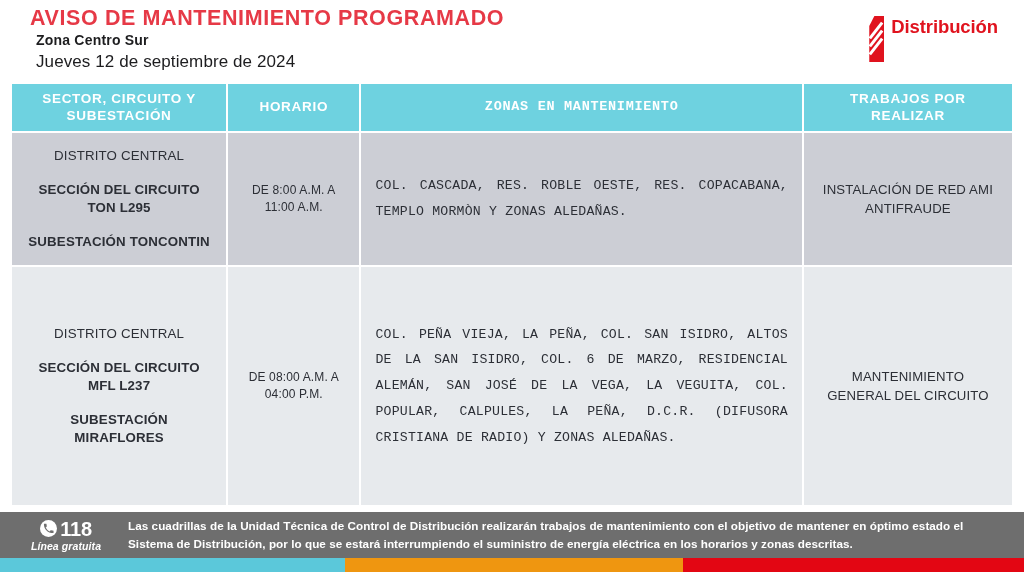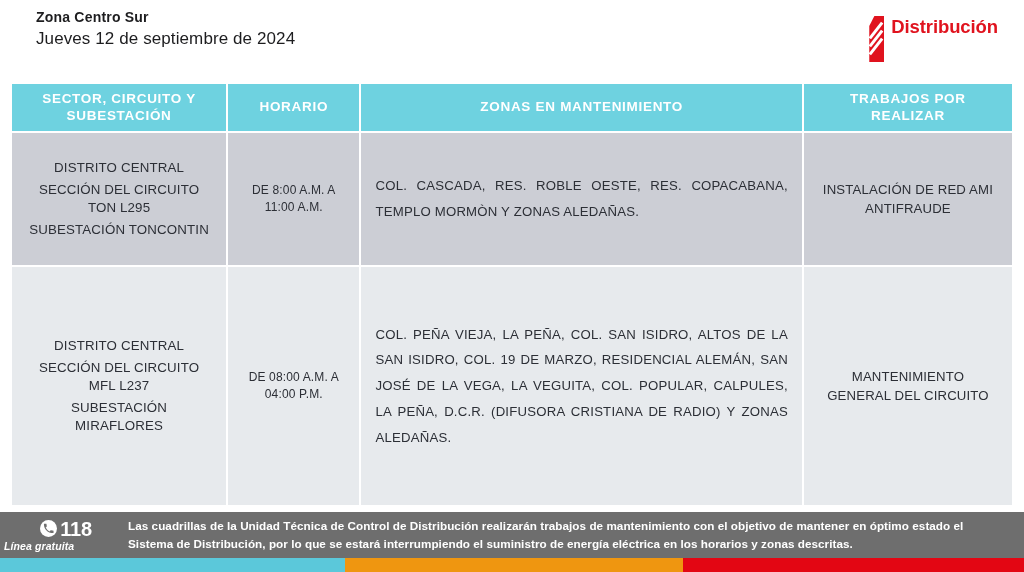--- a/index.html
+++ b/index.html
@@ -146,31 +146,31 @@
     padding: 10px 14px;
   }
   .row-a td { background: #ccced5; }
   .row-b td { background: #e7eaed; }
 
   .row-a td { height: 132px; }
   .row-b td { height: 238px; }
 
   .col-1 { width: 212px; }
   .col-2 { width: 130px; }
-  .col-3 { width: 436px; }
+  .col-3 { width: 436px; font-family: Liberation Mono, monospace; }
   .col-4 { width: 206px; }
 
   .cell-center {
     text-align: center;
     font-size: 13.3px;
     line-height: 1.35;
     letter-spacing: 0.15px;
   }
   .cell-center .blk { margin: 0; }
-  .cell-center .blk + .blk { margin-top: 4px; }
+  .cell-center .blk + .blk { margin-top: 16px; font-weight: bold; }
 
   .cell-time {
     text-align: center;
     font-size: 12px;
     line-height: 1.45;
     letter-spacing: 0.15px;
   }
   .cell-zones {
     text-align: justify;
     text-align-last: left;
@@ -196,21 +196,21 @@
     height: 46px;
     background: #6e6e6e;
     display: flex;
     align-items: center;
     box-sizing: border-box;
   }
   .hotline {
     width: 128px;
     flex: 0 0 auto;
     color: #ffffff;
-    text-align: left;
+    text-align: center;
     padding-left: 4px;
     box-sizing: border-box;
   }
   .hotline-top {
     display: flex;
     align-items: center;
     justify-content: center;
     gap: 3px;
     line-height: 1;
   }
@@ -260,20 +260,21 @@
   .cb-cyan   { width: 345px; background: #5bc8da; }
   .cb-orange { width: 338px; background: #ef9610; }
   .cb-red    { flex: 1 1 auto; background: #e30613; }
 </style>
 </head>
 <body>
 
 <div class="poster">
 
   <div class="header">
+    <div class="title-main">AVISO DE MANTENIMIENTO PROGRAMADO</div>
     <div class="title-zone">Zona Centro Sur</div>
     <div class="title-date">Jueves 12 de septiembre de 2024</div>
 
     <div class="logo">
       <div class="logo-mark">
         <span class="tower"></span>
         <span class="slash1"></span>
         <span class="slash2"></span>
         <span class="slash3"></span>
       </div>
@@ -303,21 +304,21 @@
         <td class="col-3 cell-zones">COL. CASCADA, RES. ROBLE OESTE, RES. COPACABANA, TEMPLO MORMÒN Y ZONAS ALEDAÑAS.</td>
         <td class="col-4 cell-work">INSTALACIÓN DE RED AMI ANTIFRAUDE</td>
       </tr>
       <tr class="row-b">
         <td class="col-1 cell-center">
           <p class="blk">DISTRITO CENTRAL</p>
           <p class="blk">SECCIÓN DEL CIRCUITO MFL L237</p>
           <p class="blk">SUBESTACIÓN MIRAFLORES</p>
         </td>
         <td class="col-2 cell-time">DE 08:00 A.M. A 04:00 P.M.</td>
-        <td class="col-3 cell-zones">COL. PEÑA VIEJA, LA PEÑA, COL. SAN ISIDRO, ALTOS DE LA SAN ISIDRO, COL. 19 DE MARZO, RESIDENCIAL ALEMÁN, SAN JOSÉ DE LA VEGA, LA VEGUITA, COL. POPULAR, CALPULES, LA PEÑA, D.C.R. (DIFUSORA CRISTIANA DE RADIO) Y ZONAS ALEDAÑAS.</td>
+        <td class="col-3 cell-zones">COL. PEÑA VIEJA, LA PEÑA, COL. SAN ISIDRO, ALTOS DE LA SAN ISIDRO, COL. 6 DE MARZO, RESIDENCIAL ALEMÁN, SAN JOSÉ DE LA VEGA, LA VEGUITA, COL. POPULAR, CALPULES, LA PEÑA, D.C.R. (DIFUSORA CRISTIANA DE RADIO) Y ZONAS ALEDAÑAS.</td>
         <td class="col-4 cell-work">MANTENIMIENTO GENERAL DEL CIRCUITO</td>
       </tr>
     </tbody>
   </table>
 
   <div class="footer">
     <div class="hotline">
       <div class="hotline-top">
         <span class="phone-icon">
           <svg width="11" height="11" viewBox="0 0 24 24" aria-hidden="true">

